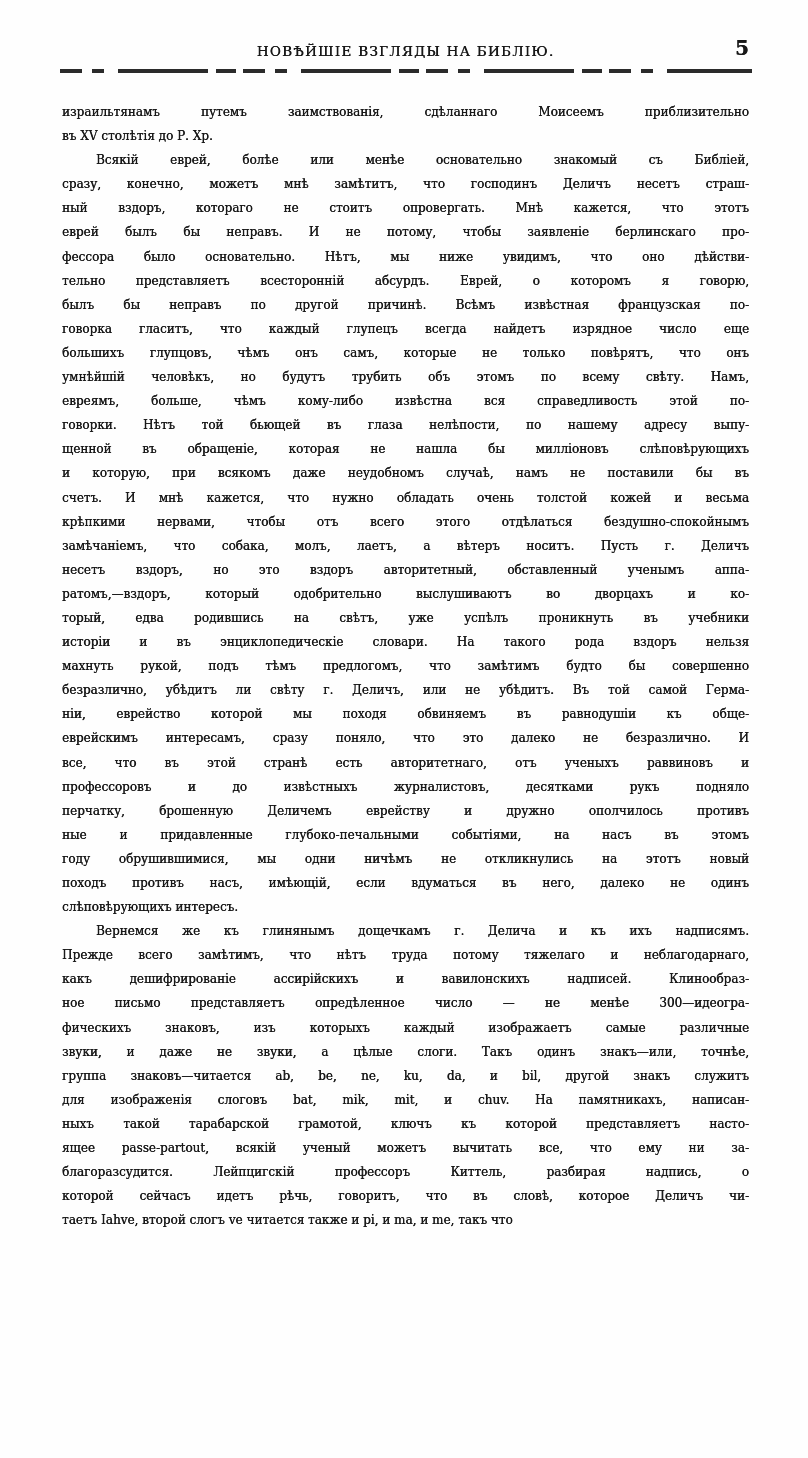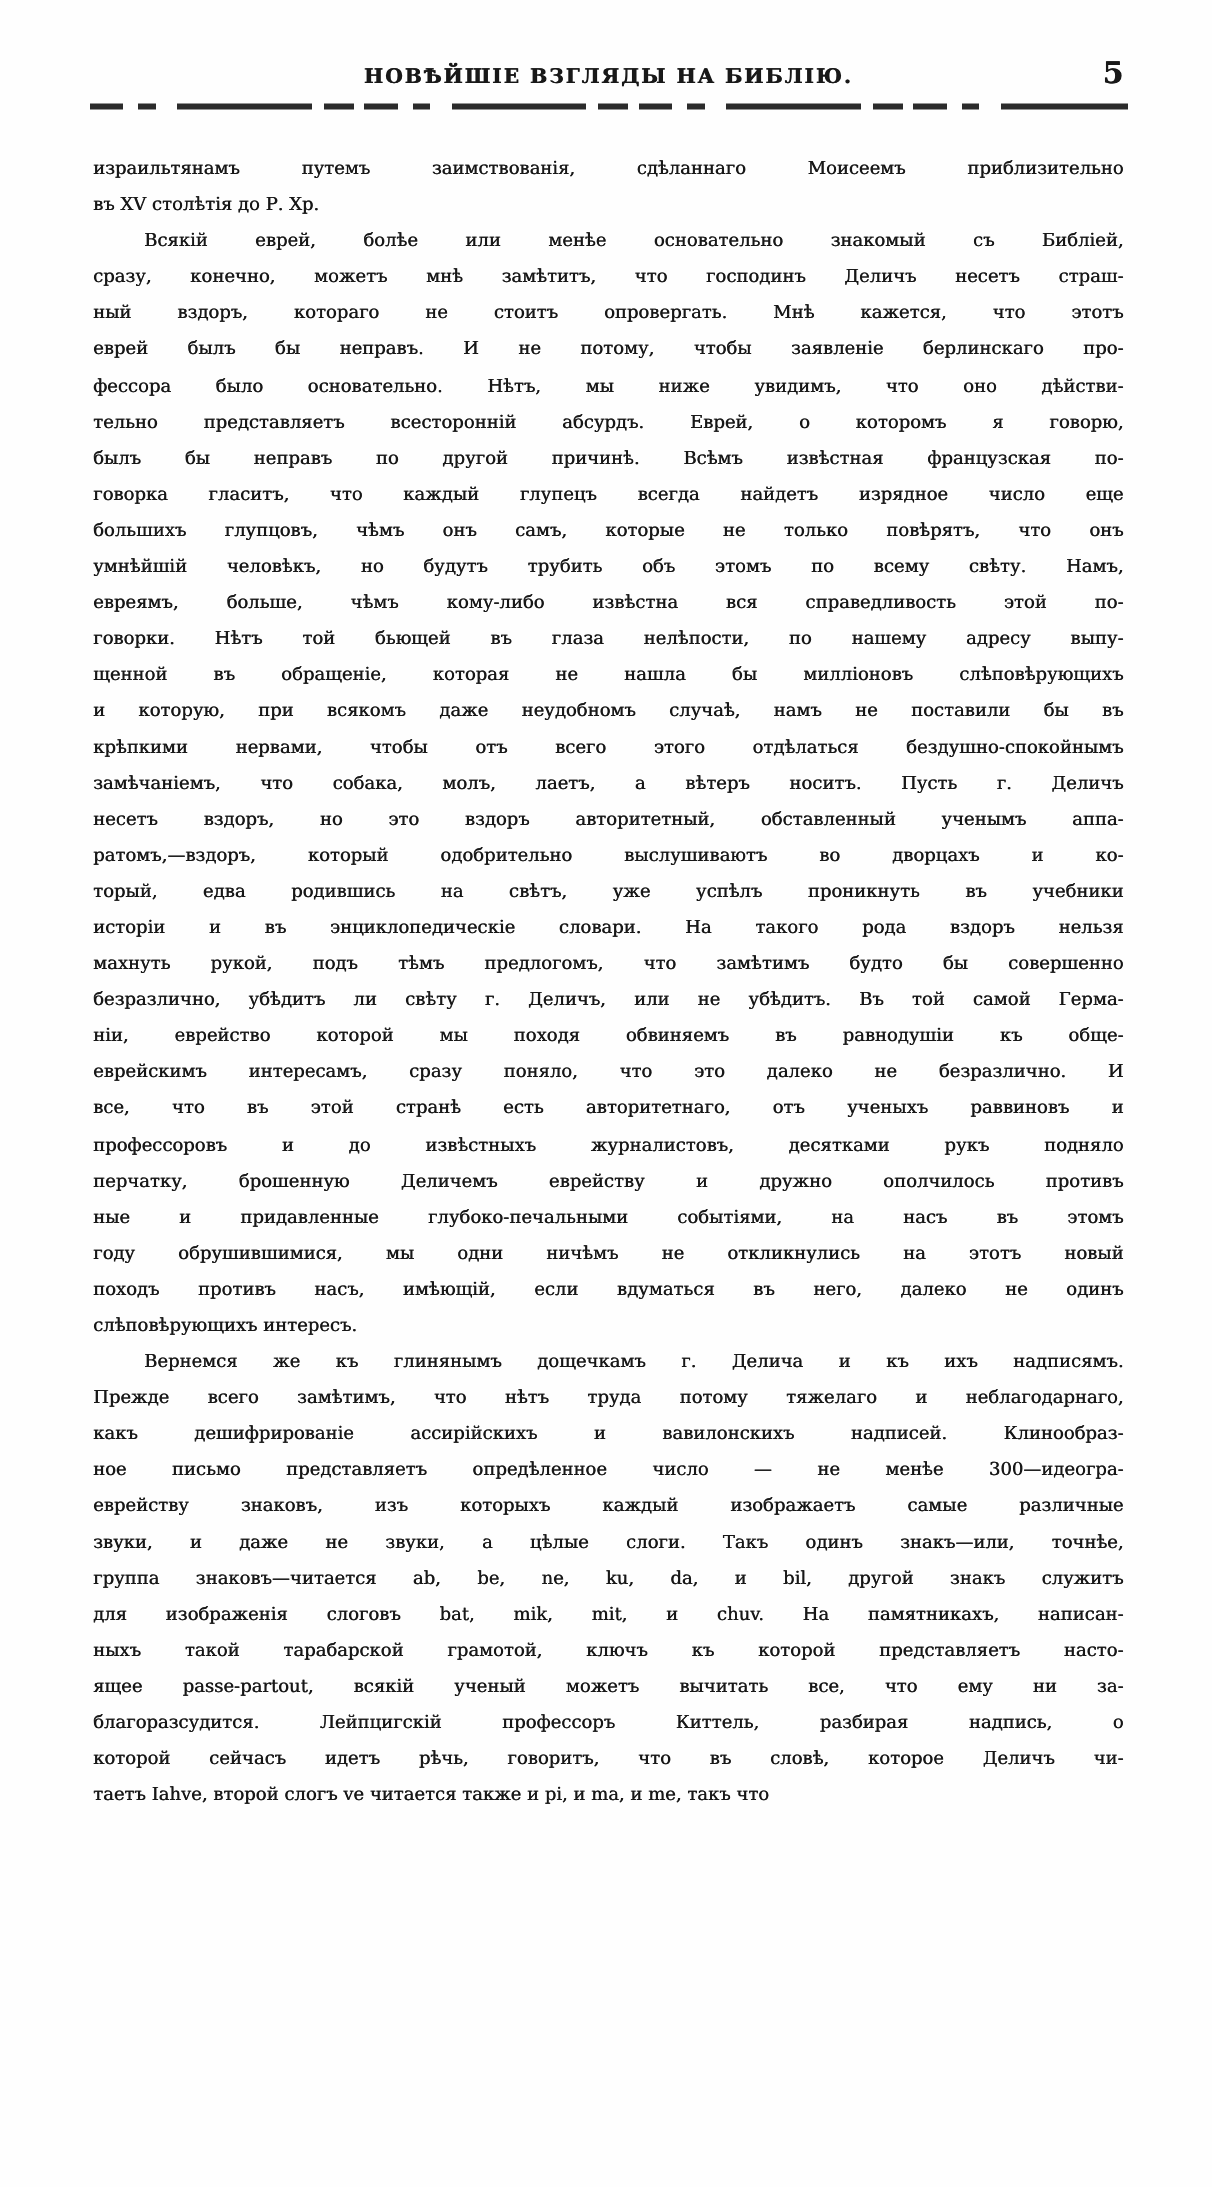--- a/index.html
+++ b/index.html
@@ -18,21 +18,21 @@
   }
   .running-head {
     position: absolute;
     top: 38px;
     left: 62px;
     width: 687px;
     height: 26px;
   }
   .running-title {
     text-align: center;
-    font-weight: 700;
+    font-weight: 400;
     font-size: 13.5px;
     letter-spacing: 1.3px;
     line-height: 26px;
     text-shadow: 0.4px 0 0 currentColor;
   }
   .page-number {
     position: absolute;
     right: 0px;
     top: -3px;
     font-size: 20px;
@@ -101,20 +101,21 @@
         <div class="line">фессора было основательно. Нѣтъ, мы ниже увидимъ, что оно дѣйстви-</div>
         <div class="line">тельно представляетъ всесторонній абсурдъ. Еврей, о которомъ я говорю,</div>
         <div class="line">былъ бы неправъ по другой причинѣ. Всѣмъ извѣстная французская по-</div>
         <div class="line">говорка гласитъ, что каждый глупецъ всегда найдетъ изрядное число еще</div>
         <div class="line">большихъ глупцовъ, чѣмъ онъ самъ, которые не только повѣрятъ, что онъ</div>
         <div class="line">умнѣйшій человѣкъ, но будутъ трубить объ этомъ по всему свѣту. Намъ,</div>
         <div class="line">евреямъ, больше, чѣмъ кому-либо извѣстна вся справедливость этой по-</div>
         <div class="line">говорки. Нѣтъ той бьющей въ глаза нелѣпости, по нашему адресу выпу-</div>
         <div class="line">щенной въ обращеніе, которая не нашла бы милліоновъ слѣповѣрующихъ</div>
         <div class="line">и которую, при всякомъ даже неудобномъ случаѣ, намъ не поставили бы въ</div>
+        <div class="line">счетъ. И мнѣ кажется, что нужно обладать очень толстой кожей и весьма</div>
         <div class="line">крѣпкими нервами, чтобы отъ всего этого отдѣлаться бездушно-спокойнымъ</div>
         <div class="line">замѣчаніемъ, что собака, молъ, лаетъ, а вѣтеръ носитъ. Пусть г. Деличъ</div>
         <div class="line">несетъ вздоръ, но это вздоръ авторитетный, обставленный ученымъ аппа-</div>
         <div class="line">ратомъ,—вздоръ, который одобрительно выслушиваютъ во дворцахъ и ко-</div>
         <div class="line">торый, едва родившись на свѣтъ, уже успѣлъ проникнуть въ учебники</div>
         <div class="line">исторіи и въ энциклопедическіе словари. На такого рода вздоръ нельзя</div>
         <div class="line">махнуть рукой, подъ тѣмъ предлогомъ, что замѣтимъ будто бы совершенно</div>
         <div class="line">безразлично, убѣдитъ ли свѣту г. Деличъ, или не убѣдитъ. Въ той самой Герма-</div>
         <div class="line">ніи, еврейство которой мы походя обвиняемъ въ равнодушіи къ обще-</div>
         <div class="line">еврейскимъ интересамъ, сразу поняло, что это далеко не безразлично. И</div>
@@ -124,21 +125,21 @@
         <div class="line">ные и придавленные глубоко-печальными событіями, на насъ въ этомъ</div>
         <div class="line">году обрушившимися, мы одни ничѣмъ не откликнулись на этотъ новый</div>
         <div class="line">походъ противъ насъ, имѣющій, если вдуматься въ него, далеко не одинъ</div>
         <div class="line last">слѣповѣрующихъ интересъ.</div>
       </div>
       <div class="paragraph">
         <div class="line indent">Вернемся же къ глинянымъ дощечкамъ г. Делича и къ ихъ надписямъ.</div>
         <div class="line">Прежде всего замѣтимъ, что нѣтъ труда потому тяжелаго и неблагодарнаго,</div>
         <div class="line">какъ дешифрированіе ассирійскихъ и вавилонскихъ надписей. Клинообраз-</div>
         <div class="line">ное письмо представляетъ опредѣленное число — не менѣе 300—идеогра-</div>
-        <div class="line">еврейству знаковъ, изъ которыхъ каждый изображаетъ самые различные</div>
+        <div class="line">фическихъ знаковъ, изъ которыхъ каждый изображаетъ самые различные</div>
         <div class="line">звуки, и даже не звуки, а цѣлые слоги. Такъ одинъ знакъ—или, точнѣе,</div>
         <div class="line">группа знаковъ—читается ab, be, ne, ku, da, и bil, другой знакъ служитъ</div>
         <div class="line">для изображенія слоговъ bat, mik, mit, и chuv. На памятникахъ, написан-</div>
         <div class="line">ныхъ такой тарабарской грамотой, ключъ къ которой представляетъ насто-</div>
         <div class="line">ящее passe-partout, всякій ученый можетъ вычитать все, что ему ни за-</div>
         <div class="line">благоразсудится. Лейпцигскій профессоръ Киттель, разбирая надпись, о</div>
         <div class="line">которой сейчасъ идетъ рѣчь, говоритъ, что въ словѣ, которое Деличъ чи-</div>
         <div class="line last">таетъ Iahve, второй слогъ ve читается также и pi, и ma, и me, такъ что</div>
       </div>
     </div>

